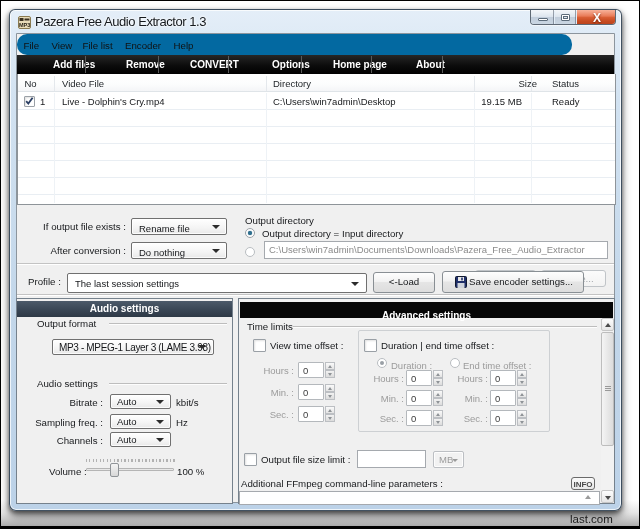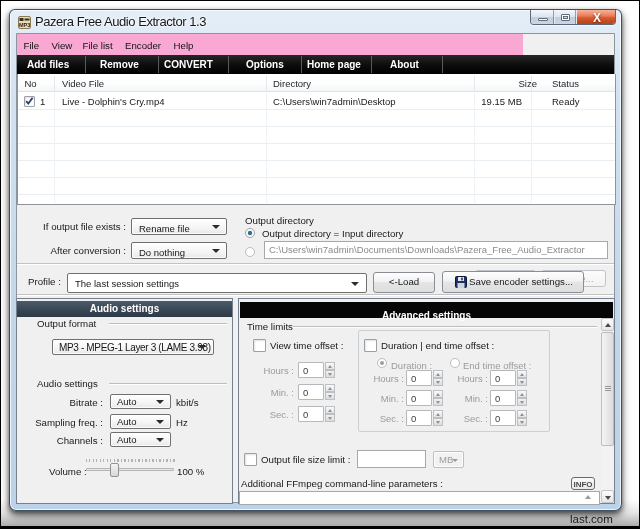--- a/index.html
+++ b/index.html
@@ -26,26 +26,26 @@
 #wb-max { left:24px; width:21px; background:linear-gradient(180deg,#f4f7fa 0%,#dde5ee 45%,#c2cedc 50%,#cbd7e3 100%); border-right:1px solid rgba(70,80,95,0.5); }
 #wb-close { left:46px; width:40px; background:linear-gradient(180deg,#f8b29a 0%,#e97c59 40%,#d85e35 50%,#c64a20 75%,#b8421d 100%); }
 #wb-min .g { position:absolute; left:7px; top:8px; width:10px; height:3px; background:#fff; border:1px solid #5d6c7b; border-radius:1px; }
 #wb-max .g { position:absolute; left:6px; top:4px; width:9px; height:7px; border:1px solid #5d6c7b; background:#fff; border-radius:1px; }
 #wb-max .g2 { position:absolute; left:8px; top:6px; width:5px; height:3px; border:1px solid #5d6c7b; background:#dfe7ef; }
 #wb-close .g { position:absolute; left:0; top:1px; width:40px; text-align:center; color:#fff; font-size:12px; font-weight:bold; text-shadow:0 1px 2px rgba(90,20,0,0.8); }
 
 #client { position:absolute; left:6px; top:23px; width:599px; height:470px; background:#f0f0f0;
   border:1px solid rgba(59,74,89,0.55); border-radius:1px; }
 
-#menubar { position:absolute; left:0; top:0; width:506px; height:21px; background:#f9a8d4; }
+#menubar { position:absolute; left:0; top:0; width:555px; height:21px; background:#0369a1;border-radius:10px; }
 #menubar span { position:absolute; top:6px; font-size:9.7px; color:#111; }
 
 #toolbar { position:absolute; left:0; top:21px; width:597px; height:19px;
   background:linear-gradient(180deg,#262626 0%,#0c0c0c 55%,#000 100%); }
-#toolbar span { position:absolute; top:4px; font-size:10px; font-weight:bold; color:#fff; }
+#toolbar span { position:absolute; top:4px; font-size:10px; font-weight:bold; color:#fff;margin-left:26px; }
 #toolbar i { position:absolute; top:1px; width:1px; height:17px; background:#5a5a5a; }
 
 #list { position:absolute; left:0px; top:40px; width:599px; height:131px; background:#fff;
   border:1px solid #8e9499; border-top:none;text-decoration:underline; }
 #lhead { position:absolute; left:0; top:0; width:597px; height:18px;
   background:linear-gradient(180deg,#ffffff 0%,#fcfdfd 60%,#f4f5f7 100%); border-bottom:1px solid #dfe4e8; }
 #lhead span { position:absolute; top:4px; font-size:9.5px; color:#22262a; }
 #lhead i { position:absolute; top:2px; width:1px; height:15px; background:#e4e8ec; }
 .lrow span { position:absolute; top:0; font-size:9.5px; color:#17191c; }
 

